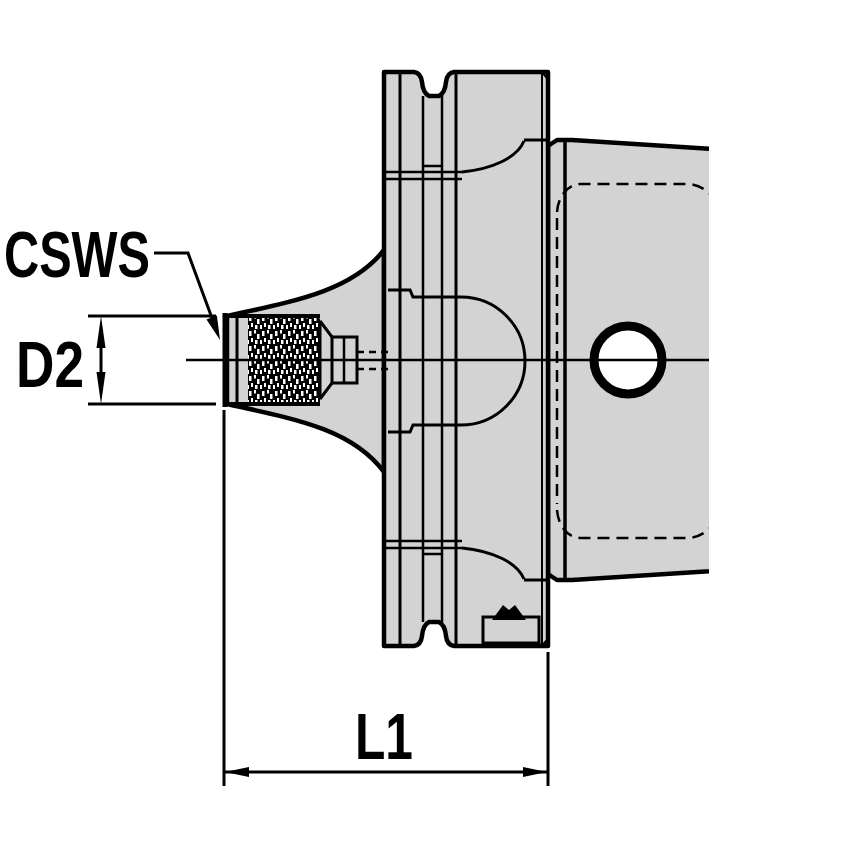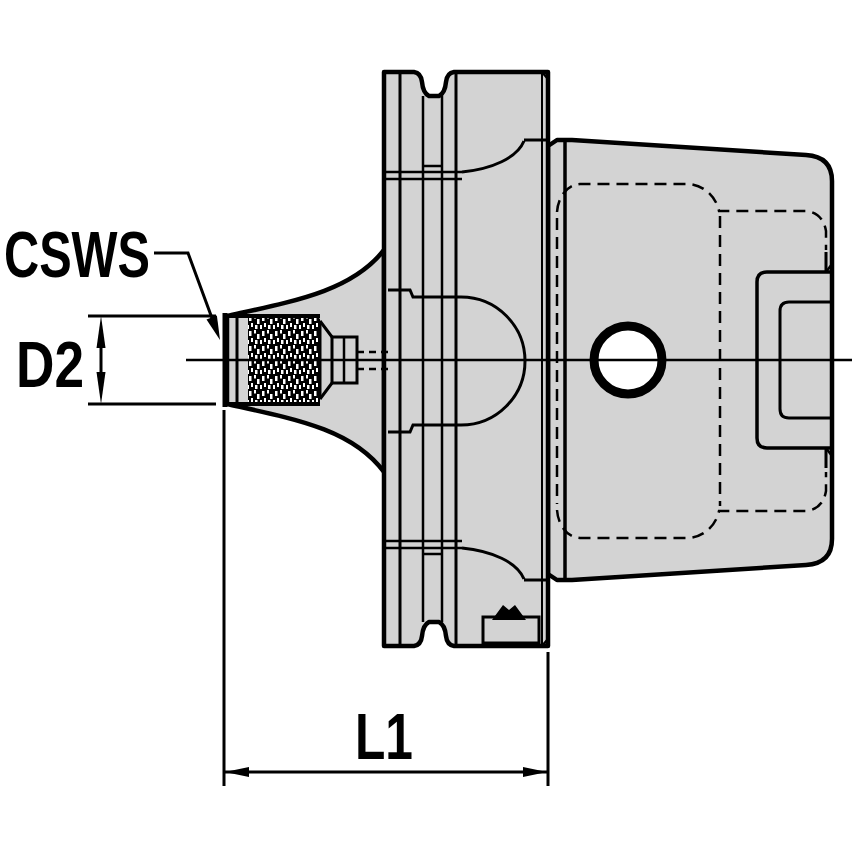--- a/index.html
+++ b/index.html
@@ -2,21 +2,21 @@
 <html style="--body: #d3d3d3; --line: #000000; --bg: #ffffff; --hole: #ffffff;"><head>
 <meta charset="utf-8">
 <style>
   :root{
     --body:#d3d3d3;
     --line:#000000;
     --bg:#ffffff;
     --hole:#ffffff;
   }
   html,body{margin:0;padding:0;background:var(--bg);}
-  .stage{width:854px;height:854px;background:var(--bg);position:relative;overflow:hidden;}
+  .stage{width:709px;height:854px;background:var(--bg);position:relative;overflow:hidden;}
   svg{display:block;}
   .ol{fill:var(--body);stroke:var(--line);stroke-width:4.5;stroke-linejoin:round;}
   .ln{fill:none;stroke:var(--line);stroke-linecap:butt;}
   .w2{stroke-width:2;} .w25{stroke-width:2.5;} .w3{stroke-width:3;}
   .w35{stroke-width:3.5;} .w4{stroke-width:4;} .w5{stroke-width:5;}
   .dash{stroke-dasharray:12 7;}
   .dashsm{stroke-dasharray:7 5;}
   .fillb{fill:var(--line);stroke:none;}
   .dim{fill:none;stroke:var(--line);stroke-width:3;}
   .lbl{

